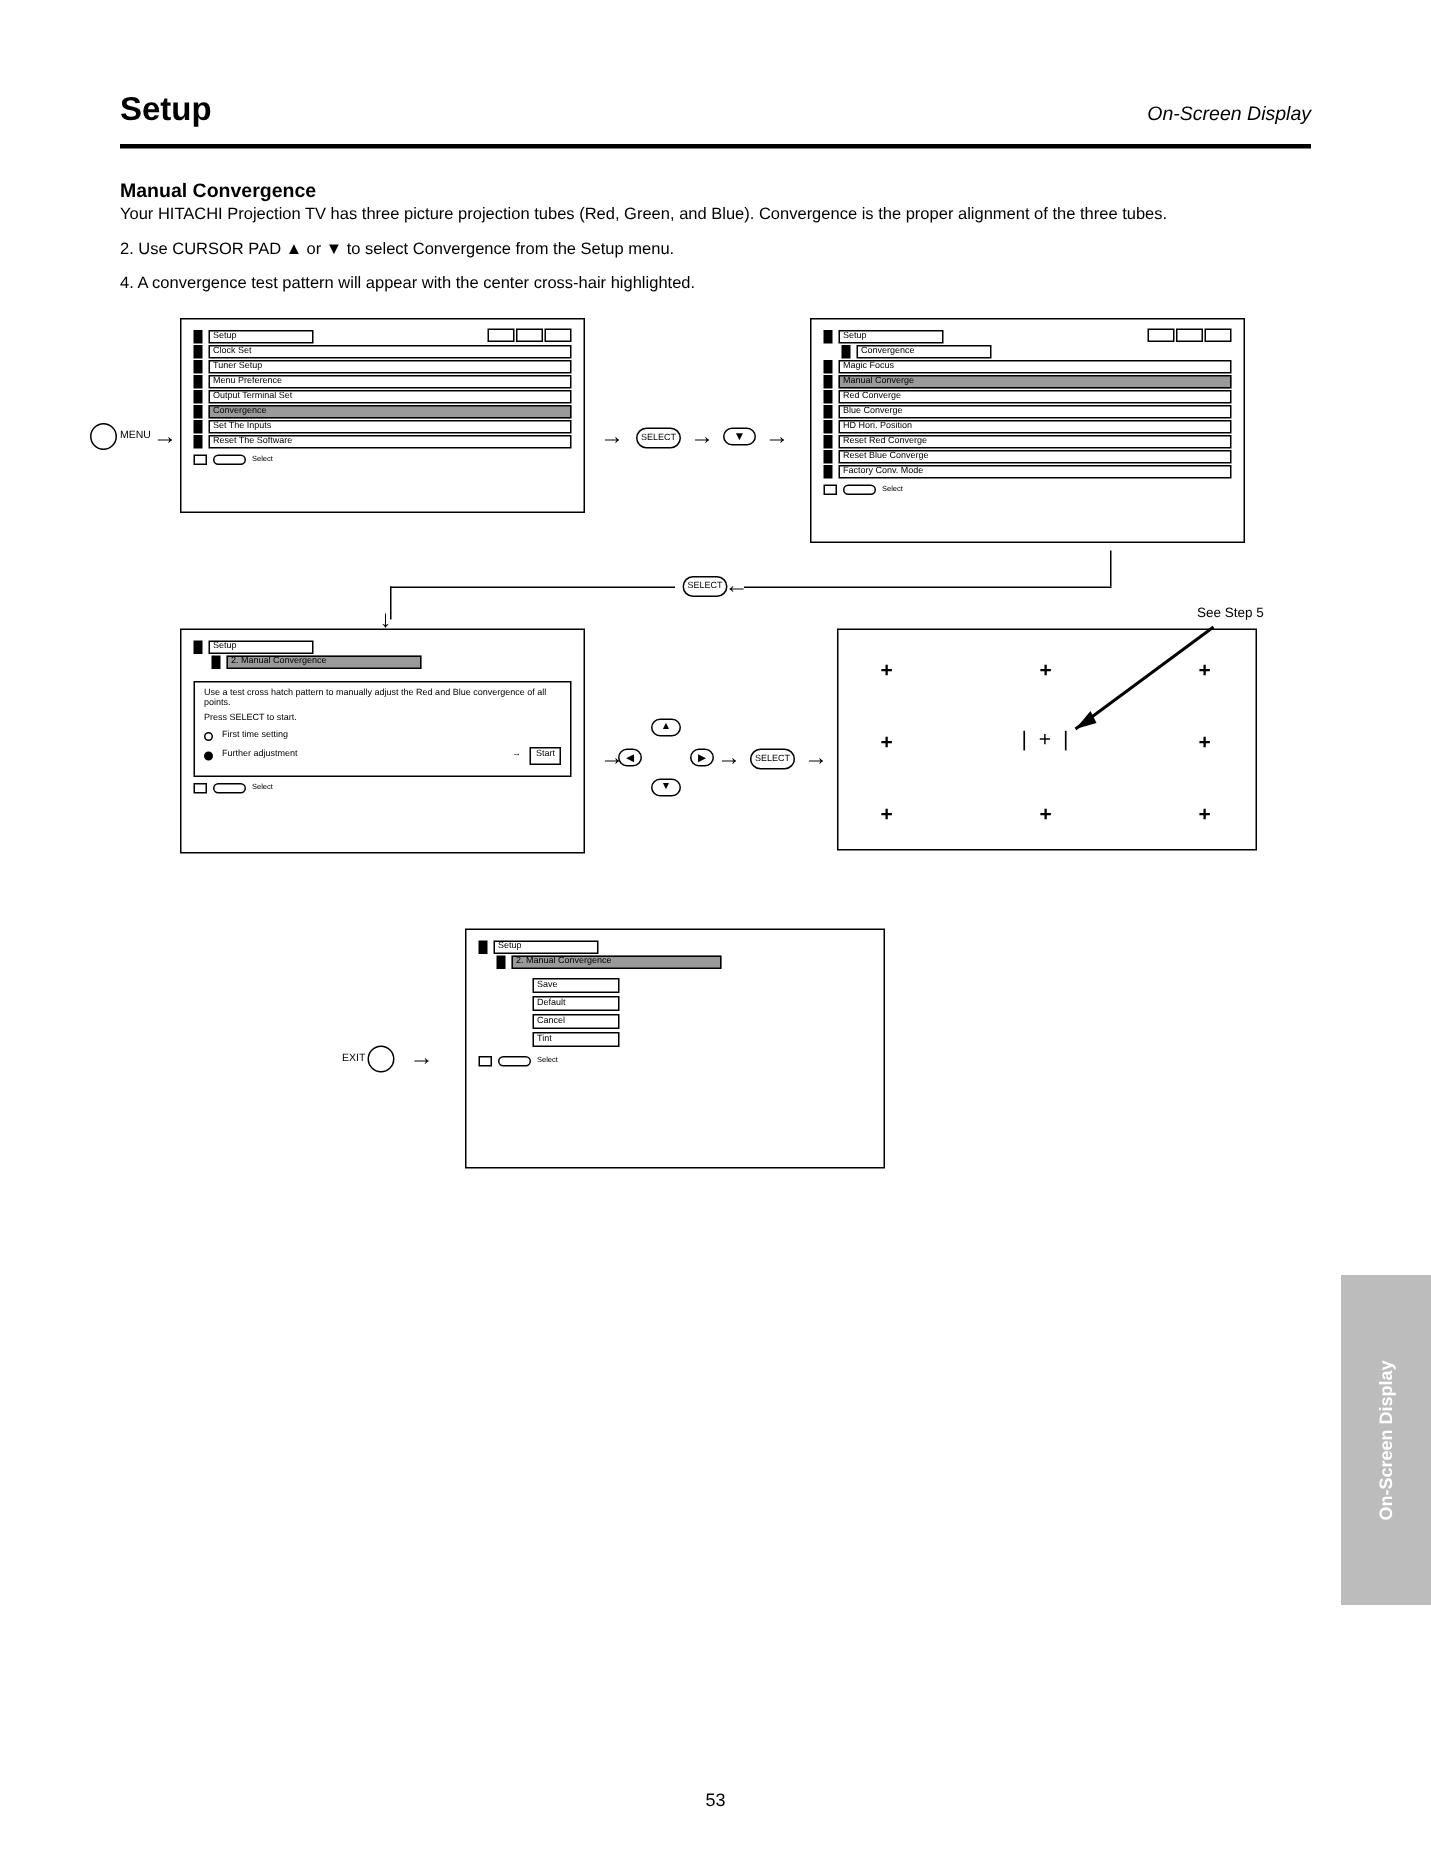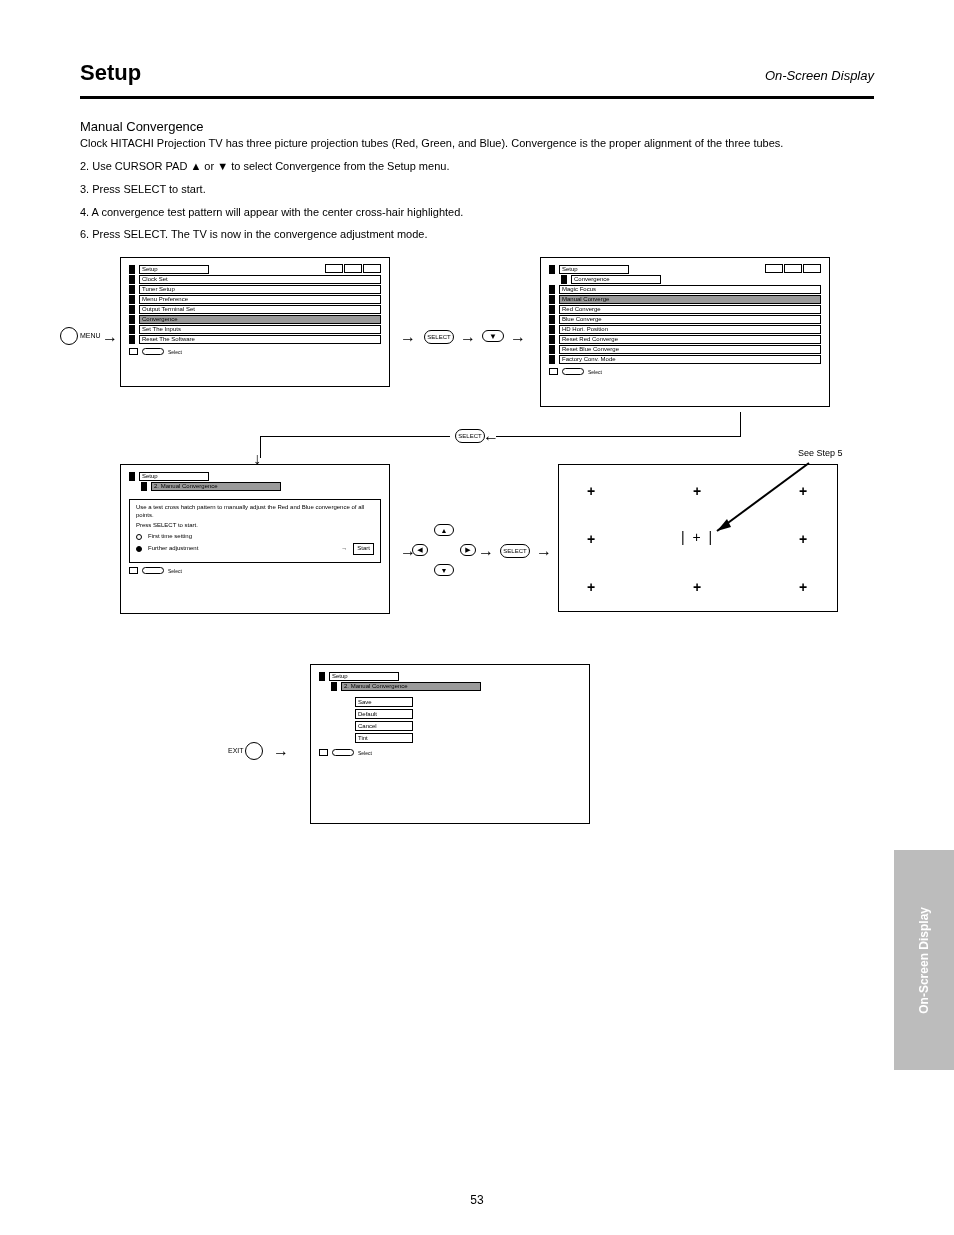--- a/index.html
+++ b/index.html
@@ -12,21 +12,21 @@
     color: #000;
     position: relative;
     overflow: hidden;
   }
   .page { position: absolute; inset: 0; padding: 60px 80px 40px 80px; }
   .hr-top { border-top: 3px solid #000; margin: 10px 0 20px; }
   .header-row { display: flex; justify-content: space-between; align-items: baseline; }
   .header-left { font-size: 22px; font-weight: bold; }
   .header-right { font-size: 13px; font-style: italic; }
   .note-box { border: 1px solid #000; padding: 10px 14px; margin: 10px 0 18px; font-size: 11px; line-height: 1.35; }
-  .section-title { font-weight: normal; font-size: 13px; margin: 8px 0 2px; }
+  .section-title { font-weight: bold; font-size: 13px; margin: 8px 0 2px; }
   .body-text { font-size: 11px; line-height: 1.35; margin-bottom: 8px; }
 
   
   .side-tab {
     position: absolute; right: 0; top: 850px; width: 60px; height: 220px;
     background: #bcbcbc; display: flex; align-items: center; justify-content: center;
   }
   .side-tab span { writing-mode: vertical-rl; transform: rotate(180deg); font-size: 12px; font-weight: bold; color: #fff; }
 
   
@@ -84,25 +84,23 @@
 
 <div class="page">
   <div class="header-row">
     <div class="header-left">Setup</div>
     <div class="header-right">On-Screen Display</div>
   </div>
   <div class="hr-top"></div>
 
 
   <div class="section-title">Manual Convergence</div>
-  <p class="body-text">Clock HITACHI Projection TV has three picture projection tubes (Red, Green, and Blue). Convergence is the proper alignment of the three tubes.</p>
+  <p class="body-text">Your HITACHI Projection TV has three picture projection tubes (Red, Green, and Blue). Convergence is the proper alignment of the three tubes.</p>
   <p class="body-text">2. Use CURSOR PAD ▲ or ▼ to select Convergence from the Setup menu.</p>
-  <p class="body-text">3. Press SELECT to start.</p>
   <p class="body-text">4. A convergence test pattern will appear with the center cross-hair highlighted.</p>
-  <p class="body-text">6. Press SELECT. The TV is now in the convergence adjustment mode.</p>
 
   <div class="diagram">
 
     <div class="rbtn-round" style="left:0; top:75px;"></div>
     <div class="rbtn-label" style="left:20px; top:80px;">MENU</div>
     <div class="arr" style="left:42px; top:76px;">→</div>
 
     <div class="osd" style="left:60px; top:5px; width:270px; height:130px;">
       <div class="tab-right">
           <div></div>

